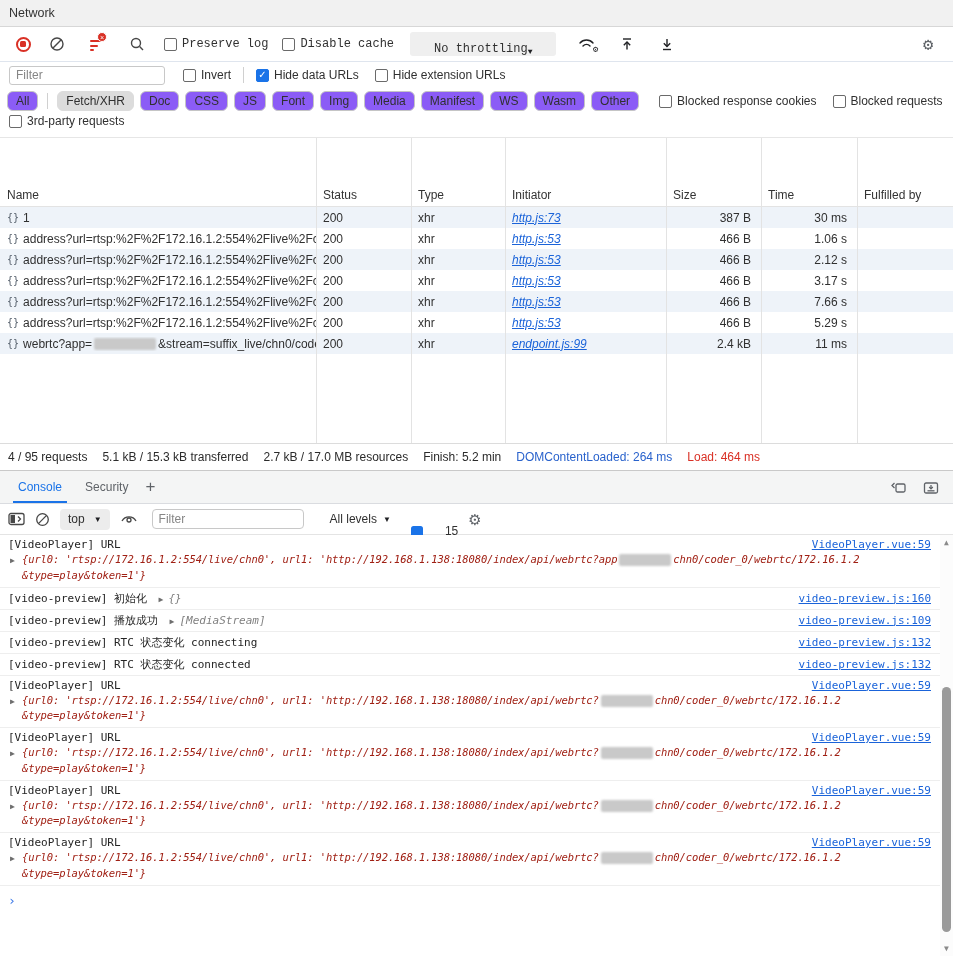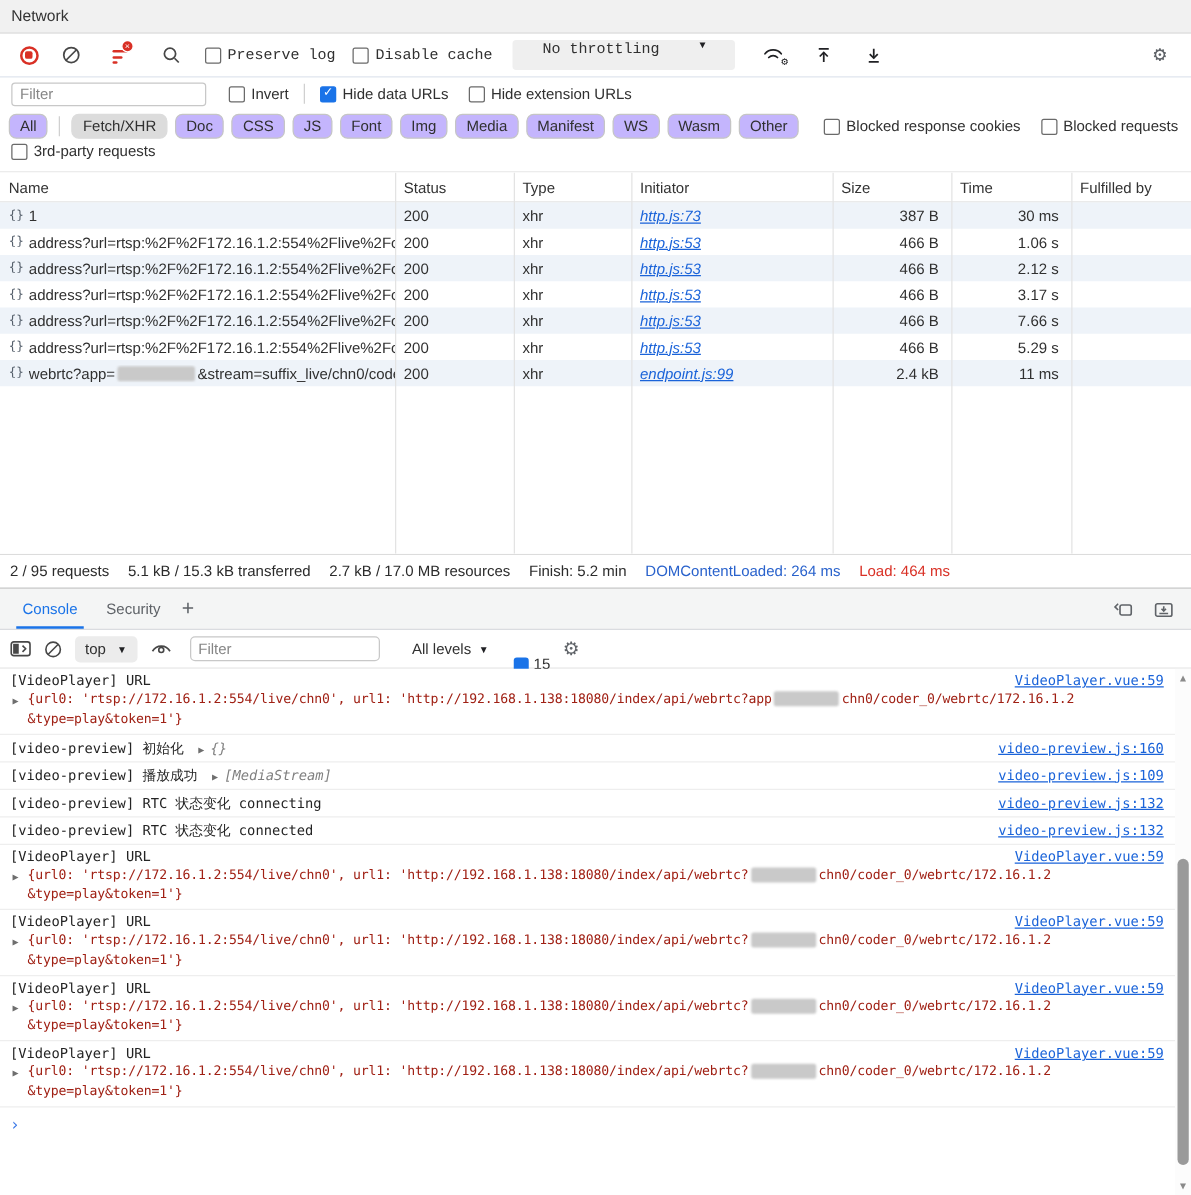--- a/index.html
+++ b/index.html
@@ -27,48 +27,48 @@
   .funnel i:nth-child(3){ width:4px; }
   .funnel .badge { position:absolute; top:-4px; right:-1px; width:10px; height:10px; background:#d93025;
     border-radius:50%; color:#fff; font-size:7px; line-height:10px; text-align:center; border:1px solid #fff; }
   .gap8{width:8px} .gap14{width:14px} .gap18{width:18px}
   .cb-group { display:flex; align-items:center; gap:5px; margin-left:14px; cursor:pointer; }
   .cb { width:13px; height:13px; border:1.5px solid #6a6a6a; border-radius:2px; background:#fff;
     display:inline-flex; align-items:center; justify-content:center; flex:none; }
   .cb.checked { background:#1a73e8; border-color:#1a73e8; }
   .cb .tick { color:#fff; font-size:10px; line-height:1; }
   .throttle { margin-left:16px; height:24px; background:#efefef; border-radius:3px;
-    display:flex; align-items:flex-start; padding:0 24px; gap:32px; cursor:pointer; }
+    display:flex; align-items:flex-end; padding:0 24px; gap:0; cursor:pointer; }
   .dd-arrow { font-size:8px; color:#202124; }
   .net-settings { position:absolute; right:12px; top:5px; }
   .gear { font-size:17px; color:#5f6368; line-height:1; cursor:pointer; }
 
   
   .filter-row { height:26px; display:flex; align-items:center; padding-left:9px; background:#fff; }
   .filter-input { width:156px; height:19px; border:1px solid #c8c8c8; border-radius:3px; padding:0 6px;
     font-size:12px; font-family:inherit; color:#303030; outline:none; }
   .filter-input::placeholder { color:#868686; }
   .vsep { width:1px; height:16px; background:#d0d0d0; margin:0 12px; }
 
   
   .chips-row { height:26px; display:flex; align-items:center; padding-left:7px; gap:6px; background:#fff; }
   .chip { border:1px solid #c5c5c5; border-radius:6px; height:20px; display:flex; align-items:center;
-    padding:0 8px; cursor:pointer; color:#303030; background:#c4b5fd; white-space:nowrap; }
+    padding:0 8px; cursor:pointer; color:#303030; background:#8b5cf6; white-space:nowrap; }
   .chip.selected { background:#dcdcdc; border-color:#dcdcdc; }
   .chips-row .vsep { margin:0 3px; }
 
   .thirdparty-row { height:24px; display:flex; align-items:flex-start; padding-left:9px;
     border-bottom:1px solid #e6e6e6; background:#fff; }
   .thirdparty-row .cb-group { margin-left:0; }
 
   
   .table-area { position:relative; height:305px; background:#fff; overflow:hidden; }
   .col-line { position:absolute; top:0; bottom:0; width:1px; background:#e3e3e3; }
   .grid { display:grid; grid-template-columns:316px 95px 94px 161px 95px 96px 1fr; }
-  .thead { height:24px; align-items:center; border-bottom:1px solid #e3e3e3; color:#333; }
+  .thead { height:24px; align-items:center; border-bottom:1px solid #e3e3e3; color:#333;margin-top:45px; }
   .thead > div { padding-left:7px; overflow:hidden; white-space:nowrap; cursor:pointer; }
   .req-row { height:21px; align-items:center; cursor:pointer; }
   .req-row:nth-child(odd) { background:#eef3f9; }
   .req-row > div { padding-left:7px; overflow:hidden; white-space:nowrap; }
   .cell-name { display:flex; align-items:center; gap:4px; }
   .xhr-glyph { font-family:"DejaVu Sans Mono",monospace; font-size:10px; color:#56606c; flex:none; }
   .cell-num { text-align:right; padding-right:10px !important; }
   .init-link { color:#1a63d9; text-decoration:underline; cursor:pointer;font-style:italic; }
   .redact { display:inline-block; height:12px; background:#c9c9c9; border-radius:2px;
     filter:blur(1px); vertical-align:middle; margin:0 2px; }
@@ -91,36 +91,36 @@
   .drawer-right-icons svg { cursor:pointer; }
 
   .console-toolbar { height:31px; display:flex; align-items:center; padding:0 8px; gap:10px;
     border-bottom:1px solid #e4e4e4; background:#fff; }
   .ctx-pill { height:21px; background:#ececec; border-radius:4px; display:flex; align-items:center;
     gap:9px; padding:0 8px; cursor:pointer; }
   .console-filter { width:152px; height:20px; border:1px solid #c8c8c8; border-radius:4px; padding:0 6px;
     font-size:12px; font-family:inherit; outline:none; margin-left:4px; }
   .console-filter::placeholder { color:#868686; }
   .levels { display:flex; align-items:center; gap:6px; margin-left:16px; cursor:pointer; }
-  .issues { display:flex; align-items:center; gap:4px; margin-left:10px; cursor:pointer;margin-top:24px; }
+  .issues { display:flex; align-items:center; gap:22px; margin-left:10px; cursor:pointer;margin-top:24px; }
   .bubble { width:12px; height:11px; background:#1a73e8; border-radius:2.5px; position:relative; }
   .bubble::after { content:""; position:absolute; bottom:-3px; left:2px; border:3px solid transparent;
     border-top-color:#1a73e8; }
 
   
   .console-messages { position:relative; height:421px; background:#fff; overflow:hidden;
     font-family:"DejaVu Sans Mono","Liberation Mono",monospace; font-size:11px; color:#242424; }
   .msg { border-bottom:1px solid #eeeeee; padding:3px 22px 3px 8px; }
   .msg-head { display:flex; align-items:baseline; }
   .msg-label { white-space:nowrap; }
   .src-link { margin-left:auto; color:#1a63d9; text-decoration:underline; white-space:nowrap; cursor:pointer; }
   .expand { color:#6e6e6e; font-size:8px; margin:0 5px; cursor:pointer; flex:none; }
   .obj-preview { position:relative; padding-left:14px; margin-top:1px; }
   .obj-preview .expand { position:absolute; left:2px; top:4px; margin:0; }
-  .preview-text { color:#a02014; font-size:10.5px; letter-spacing:-0.12px; line-height:1.5; }
+  .preview-text { font-style:italic; color:#a02014; font-size:10.5px; letter-spacing:-0.12px; line-height:1.5; }
   .preview-line2 { display:block; }
   .obj-inline { font-style:italic; color:#808080; white-space:nowrap; }
   .prompt-row { padding:7px 8px; }
   .prompt-chevron { color:#3b78e7; font-size:13px; }
 
   
   .scrollbar { position:absolute; top:0; right:0; bottom:0; width:13px; background:#fcfcfc; }
   .sb-arrow { position:absolute; left:0; width:13px; text-align:center; color:#8a8a8a; font-size:8px; cursor:pointer; }
   .sb-up { top:3px; } .sb-down { bottom:3px; }
   .sb-thumb { position:absolute; left:2px; width:9px; border-radius:5px; background:#9a9a9a; cursor:pointer; }
@@ -344,21 +344,21 @@
         <div>xhr</div>
         <div><a class="init-link">endpoint.js:99</a></div>
         <div class="cell-num">2.4 kB</div>
         <div class="cell-num">11 ms</div>
         <div></div>
       </div>
     </div>
 </div>
 
 <div class="summary-bar">
-  <span>2 / 95 requests</span>
+  <span>4 / 95 requests</span>
   <span>5.1 kB / 15.3 kB transferred</span>
   <span>2.7 kB / 17.0 MB resources</span>
   <span>Finish: 5.2 min</span>
   <span class="sum-dcl">DOMContentLoaded: 264 ms</span>
   <span class="sum-load">Load: 464 ms</span>
 </div>
 
 <div class="drawer-tabs">
   <div class="dtab active">
     <span>Console</span>

